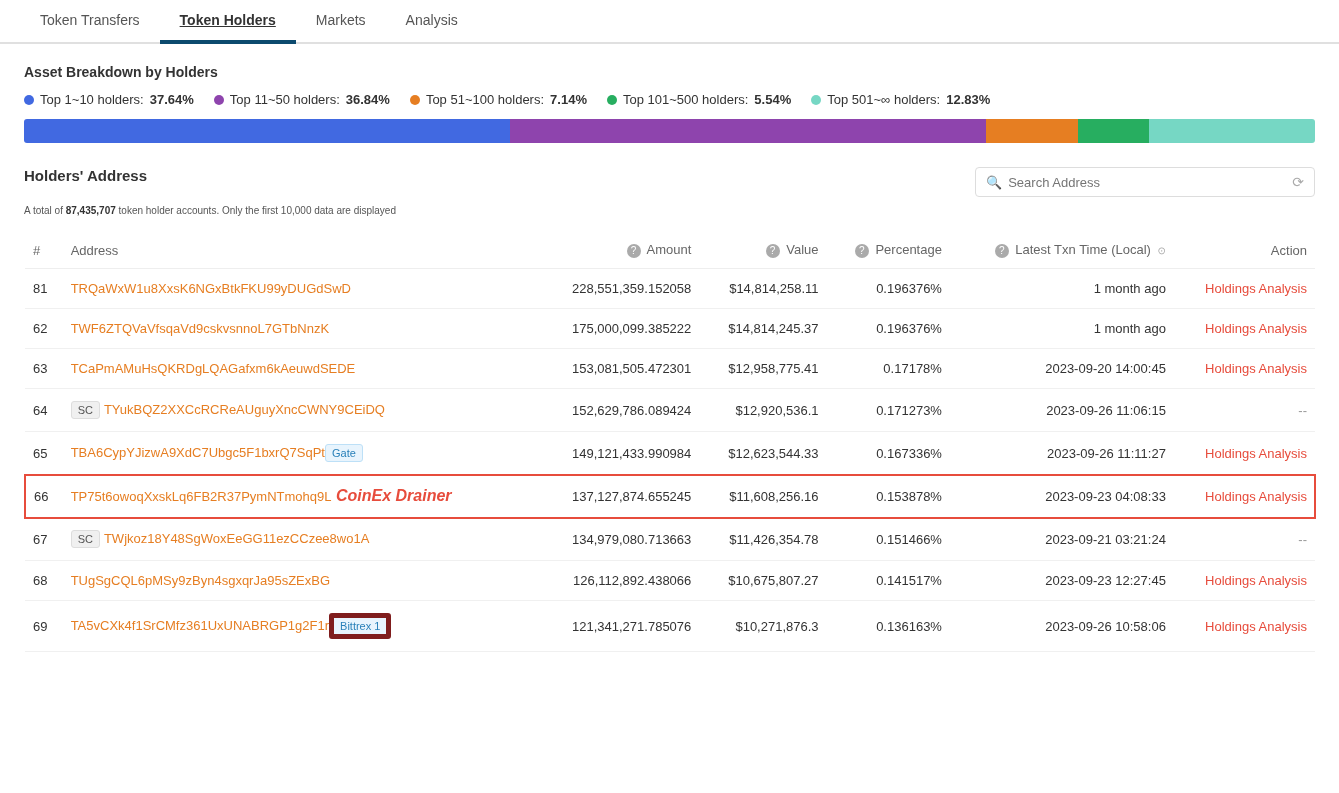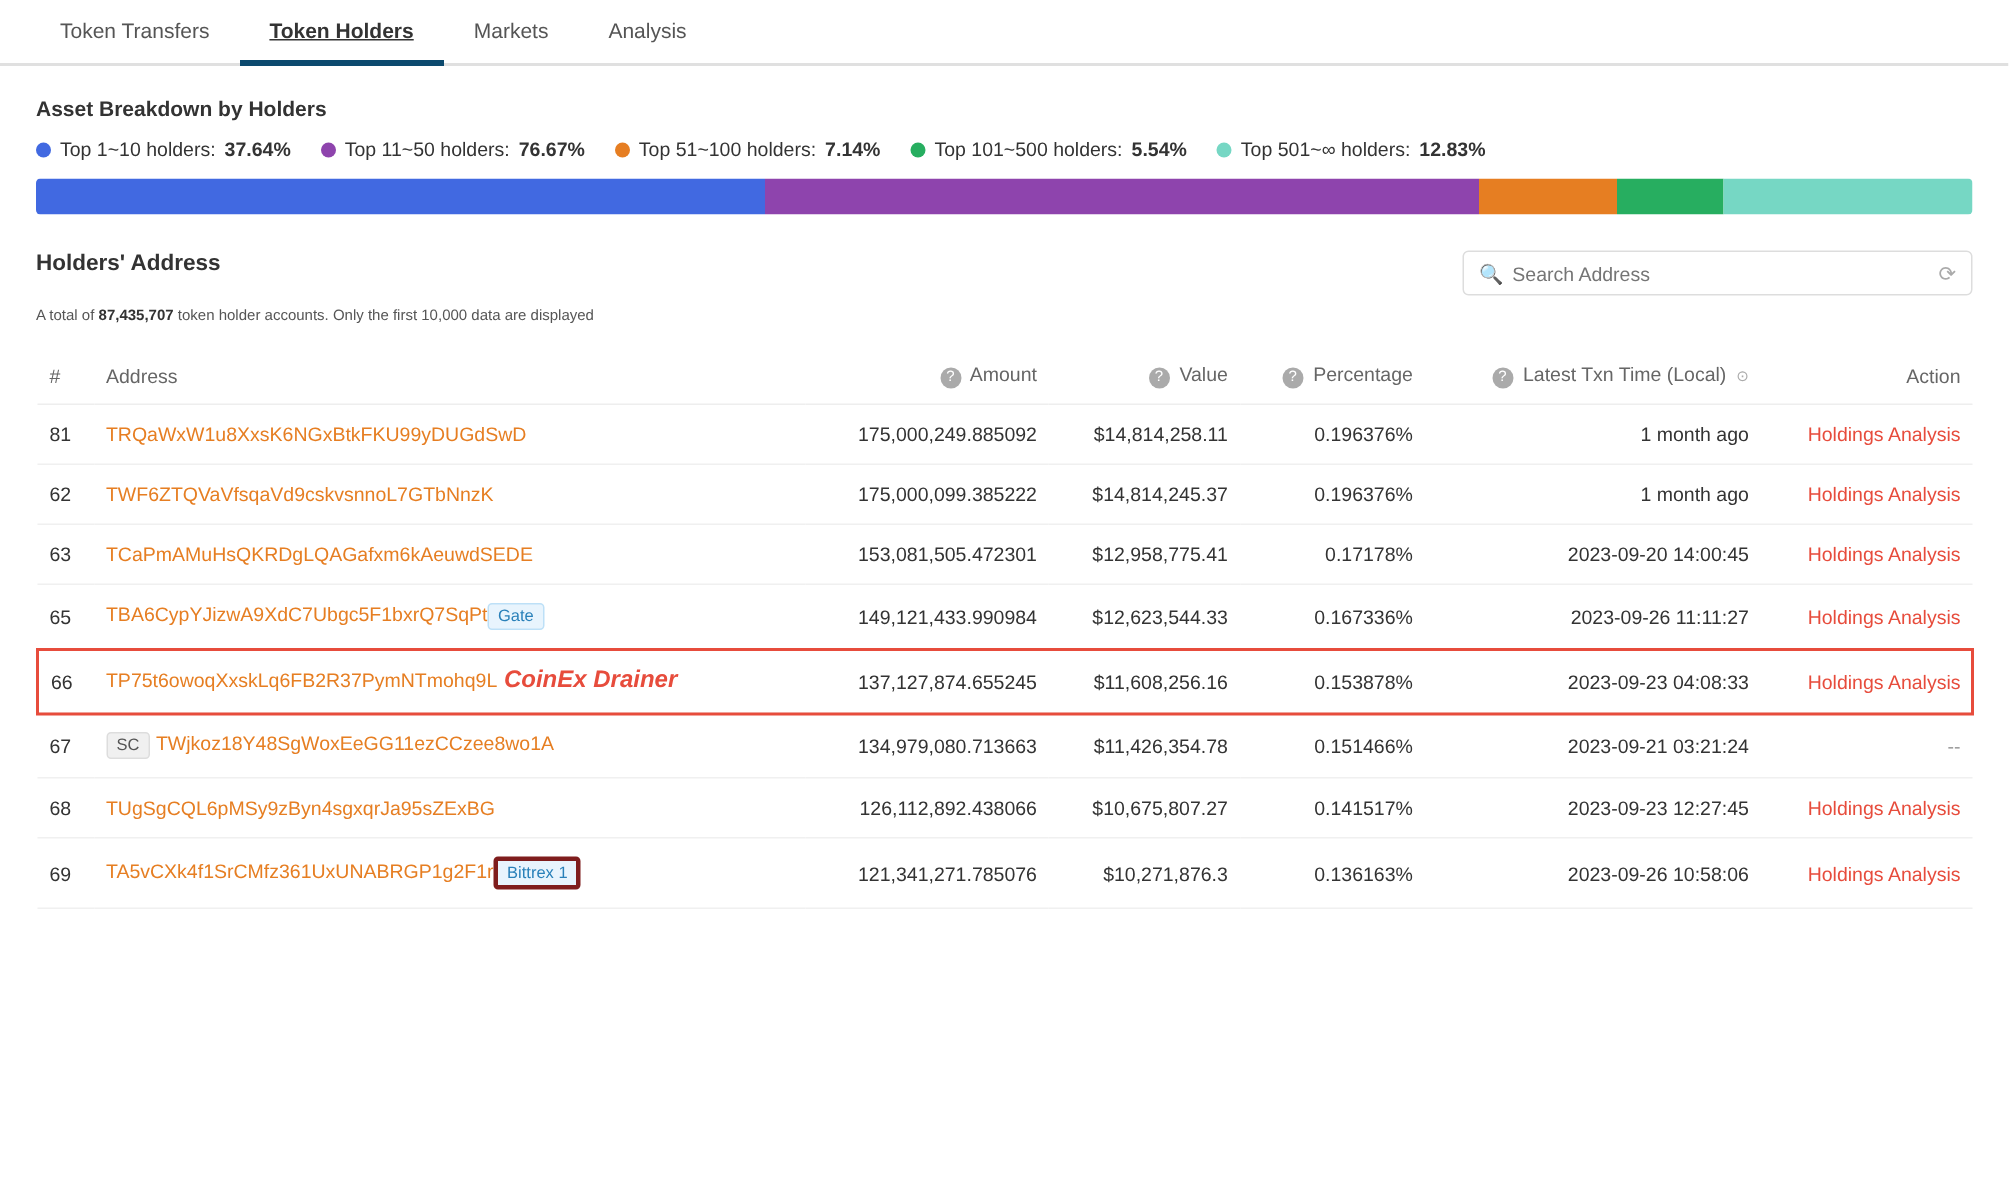--- a/index.html
+++ b/index.html
@@ -161,21 +161,21 @@
       border: 1px solid #ddd;
     }
     .badge-gate {
       background: #e8f4fd;
       color: #2980b9;
       border: 1px solid #bde0f7;
     }
     .badge-bittrex {
       background: #e8f4fd;
       color: #2980b9;
-      border: 3px solid #7f1d1d;
+      border: 5px solid #7f1d1d;
     }
     .highlighted-row {
       outline: 2px solid #e74c3c;
       outline-offset: -1px;
       padding-left: 22px;
     }
     .highlighted-row td:first-child {
       border-left: 2px solid #e74c3c;
     }
     .coinex-label {
@@ -219,21 +219,21 @@
 
   <div class="legend">
     <div class="legend-item">
       <div class="legend-dot" style="background:#4169e1;"></div>
       <span>Top 1~10 holders:</span>
       <strong>37.64%</strong>
     </div>
     <div class="legend-item">
       <div class="legend-dot" style="background:#8e44ad;"></div>
       <span>Top 11~50 holders:</span>
-      <strong>76.67%</strong>
+      <strong>36.84%</strong>
     </div>
     <div class="legend-item">
       <div class="legend-dot" style="background:#e67e22;"></div>
       <span>Top 51~100 holders:</span>
       <strong>7.14%</strong>
     </div>
     <div class="legend-item">
       <div class="legend-dot" style="background:#27ae60;"></div>
       <span>Top 101~500 holders:</span>
       <strong>5.54%</strong>
@@ -290,21 +290,21 @@
           <span>Latest Txn Time (Local)</span>
           <span class="sort-icon">⊙</span>
         </th>
         <th class="right">Action</th>
       </tr>
     </thead>
     <tbody id="table-body">
     <tr>
           <td>81</td>
           <td><a class="address-link" href="#">TRQaWxW1u8XxsK6NGxBtkFKU99yDUGdSwD</a></td>
-          <td class="right">175,000,249.885092</td>
+          <td class="right">228,551,359.152058</td>
           <td class="right">$14,814,258.11</td>
           <td class="right">0.196376%</td>
           <td class="right">1 month ago</td>
           <td class="right"><a class="action-link" href="#">Holdings Analysis</a></td>
         </tr>
         <tr>
           <td>62</td>
           <td><a class="address-link" href="#">TWF6ZTQVaVfsqaVd9cskvsnnoL7GTbNnzK</a></td>
           <td class="right">175,000,099.385222</td>
           <td class="right">$14,814,245.37</td>
@@ -313,20 +313,29 @@
           <td class="right"><a class="action-link" href="#">Holdings Analysis</a></td>
         </tr>
         <tr>
           <td>63</td>
           <td><a class="address-link" href="#">TCaPmAMuHsQKRDgLQAGafxm6kAeuwdSEDE</a></td>
           <td class="right">153,081,505.472301</td>
           <td class="right">$12,958,775.41</td>
           <td class="right">0.17178%</td>
           <td class="right">2023-09-20 14:00:45</td>
           <td class="right"><a class="action-link" href="#">Holdings Analysis</a></td>
+        </tr>
+        <tr>
+          <td>64</td>
+          <td><span class="badge badge-sc">SC</span><a class="address-link" href="#">TYukBQZ2XXCcRCReAUguyXncCWNY9CEiDQ</a></td>
+          <td class="right">152,629,786.089424</td>
+          <td class="right">$12,920,536.1</td>
+          <td class="right">0.171273%</td>
+          <td class="right">2023-09-26 11:06:15</td>
+          <td class="right"><span class="action-dash">--</span></td>
         </tr>
         <tr>
           <td>65</td>
           <td><a class="address-link" href="#">TBA6CypYJizwA9XdC7Ubgc5F1bxrQ7SqPt</a><span class="badge badge-gate">Gate</span></td>
           <td class="right">149,121,433.990984</td>
           <td class="right">$12,623,544.33</td>
           <td class="right">0.167336%</td>
           <td class="right">2023-09-26 11:11:27</td>
           <td class="right"><a class="action-link" href="#">Holdings Analysis</a></td>
         </tr>

